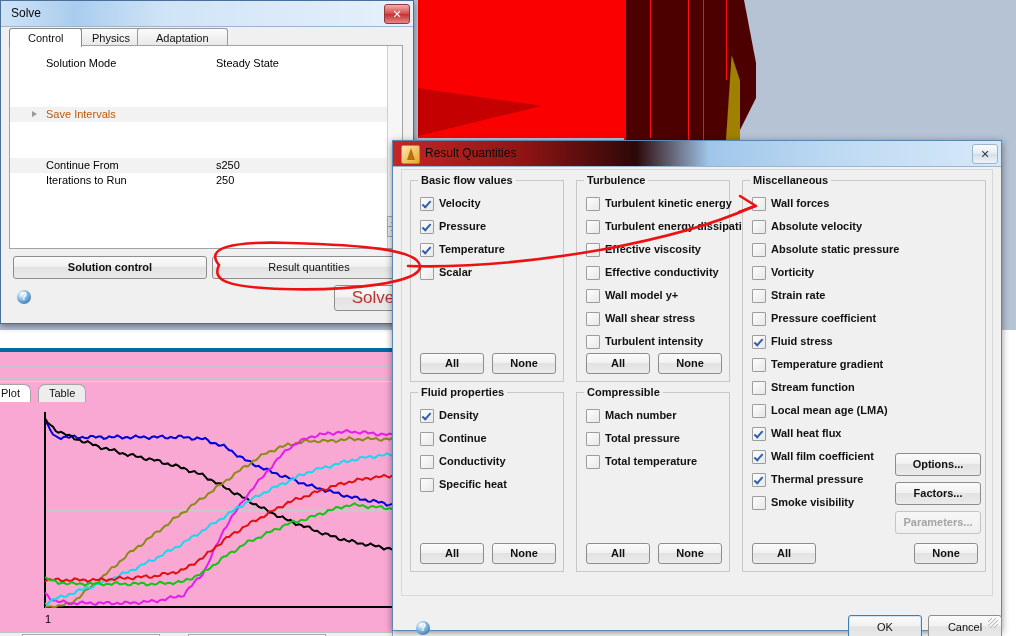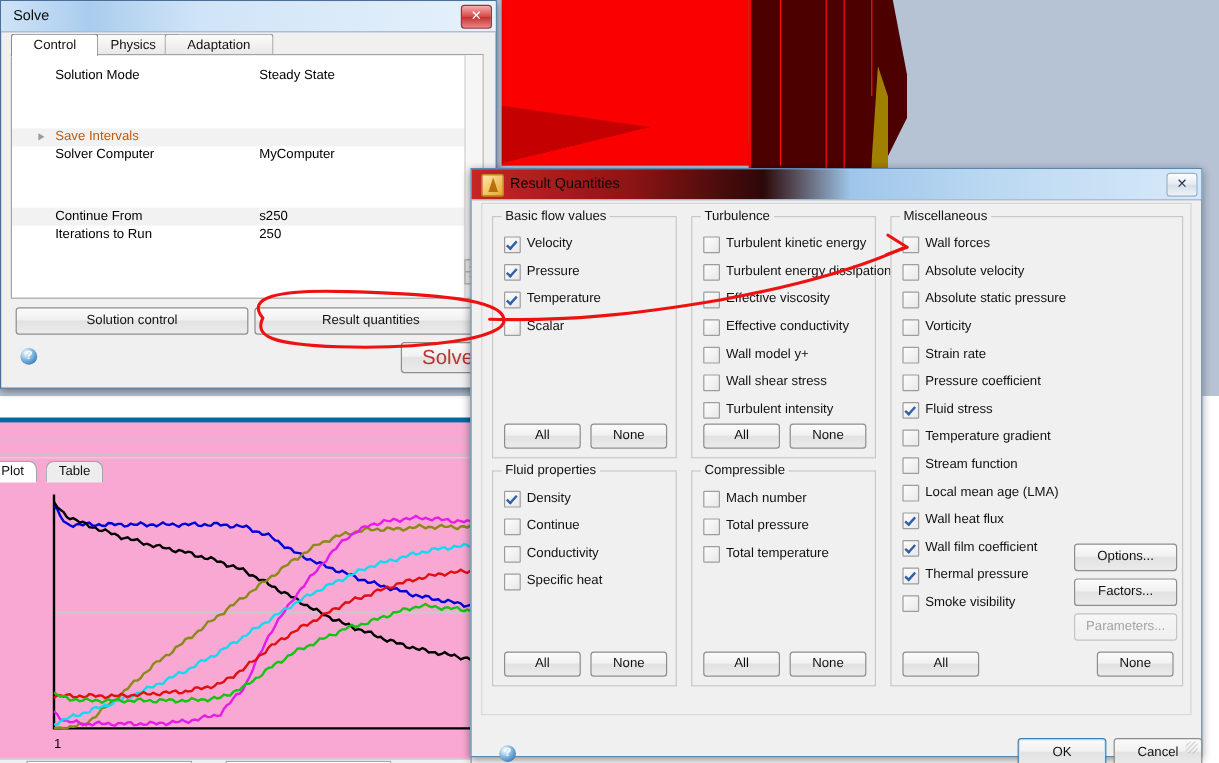--- a/index.html
+++ b/index.html
@@ -66,21 +66,21 @@
   .spin{position:absolute;right:1px;width:12px;height:9px;background:#ededed;
     border:1px solid #a8a8a8;}
   .spin i{position:absolute;left:3px;top:3px;width:0;height:0;border-left:3px solid transparent;
     border-right:3px solid transparent;}
   .spin.up i{border-bottom:3px solid #4a6ba8;}
   .spin.dn i{border-top:3px solid #4a6ba8;}
   .btn{position:absolute;border:1px solid #8d8d8d;border-radius:3px;
     background:linear-gradient(to bottom,#fbfbfb 0%,#f1f1f1 45%,#e2e2e2 50%,#ebebeb 100%);
     font-size:11px;color:#111;text-align:center;cursor:pointer;
     font-family:"Liberation Sans",sans-serif;}
-  #btn-solution-control{left:12px;top:255px;width:192px;height:21px;line-height:21px;}
+  #btn-solution-control{left:12px;top:255px;width:192px;height:21px;line-height:21px;font-weight:bold;}
   #btn-result-quantities{left:211px;top:255px;width:192px;height:21px;line-height:21px;}
   #btn-solve{left:333px;top:284px;width:76px;height:24px;line-height:24px;font-size:17px;color:#b33;}
   .helpicon{position:absolute;width:14px;height:14px;border-radius:50%;
     background:radial-gradient(circle at 35% 30%,#ffffff 0%,#7ab3e0 45%,#1d5b9a 100%);
     color:#fff;font-size:10px;line-height:14px;text-align:center;font-weight:bold;cursor:pointer;}
   #solve-help{left:16px;top:289px;}
 
   
   #plot-panel{position:absolute;left:0px;top:348px;width:392px;height:302px;background:#f9a8d4;
     border-top:4px solid #0369a1;border-right:1px solid #9aa7b5;}
@@ -104,21 +104,21 @@
   #rq-title{background:linear-gradient(to right,#c62626 0%,#8d1414 22%,#2c0808 40%,#9fc6ea 52%,#bcd9f2 72%,#d7e9f8 100%);}
   #rq-title .t-text{left:32px;}
   #rq-icon{position:absolute;left:8px;top:4px;width:17px;height:17px;
     background:linear-gradient(to bottom right,#fde8b0,#e8a72a);
     border:1px solid #c08a1c;border-radius:2px;}
   #rq-icon:after{content:"";position:absolute;left:5px;top:2px;width:0;height:0;
     border-left:4px solid transparent;border-right:4px solid transparent;border-bottom:12px solid #b96f0a;}
   #rq-body{position:absolute;left:8px;top:28px;width:590px;height:425px;
     background:#f0f0f0;border:1px solid #d8d8d8;}
 
-  .grp{position:absolute;border:1px solid #c8c8c8;background:#f0f0f0;}
+  .grp{position:absolute;border:1px solid #c8c8c8;background:#f0f0f0;font-weight:bold;}
   .grp-label{position:absolute;top:-7px;left:7px;background:#f0f0f0;padding:0 3px;
     font-size:11px;color:#111;}
   .cbrow{position:absolute;left:9px;height:16px;line-height:16px;font-size:11px;color:#111;cursor:pointer;}
   .cb{position:absolute;left:0;top:2px;width:12px;height:12px;border:1px solid #9d9d9d;
     background:linear-gradient(to bottom right,#fdfdfd,#e8e8e8);border-radius:1px;}
   .cb.on:after{content:"";position:absolute;left:3px;top:1px;width:3px;height:7px;
     border:solid #2f5fa8;border-width:0 2px 2px 0;transform:rotate(42deg);}
   .cbtxt{position:absolute;left:19px;top:0;white-space:nowrap;}
   .gbtn{position:absolute;height:19px;line-height:19px;width:62px;}
 
@@ -212,24 +212,20 @@
     <div id="solve-grid" style="position:absolute;left:0;top:10px;width:378px;">
         <div class="grid-row">
           <span class="c1">Solution Mode</span>
           <span class="c2">Steady State</span>
         </div>
         <div class="grid-row alt hl">
           <div class="tri"></div>
           <span class="c1">Save Intervals</span>
           <span class="c2"></span>
         </div>
-        <div class="grid-row">
-          <span class="c1">Solver Computer</span>
-          <span class="c2">MyComputer</span>
-        </div>
         <div class="grid-row alt">
           <span class="c1">Continue From</span>
           <span class="c2">s250</span>
         </div>
         <div class="grid-row">
           <span class="c1">Iterations to Run</span>
           <span class="c2">250</span>
         </div>
       </div>
     <div id="grid-scroll">

